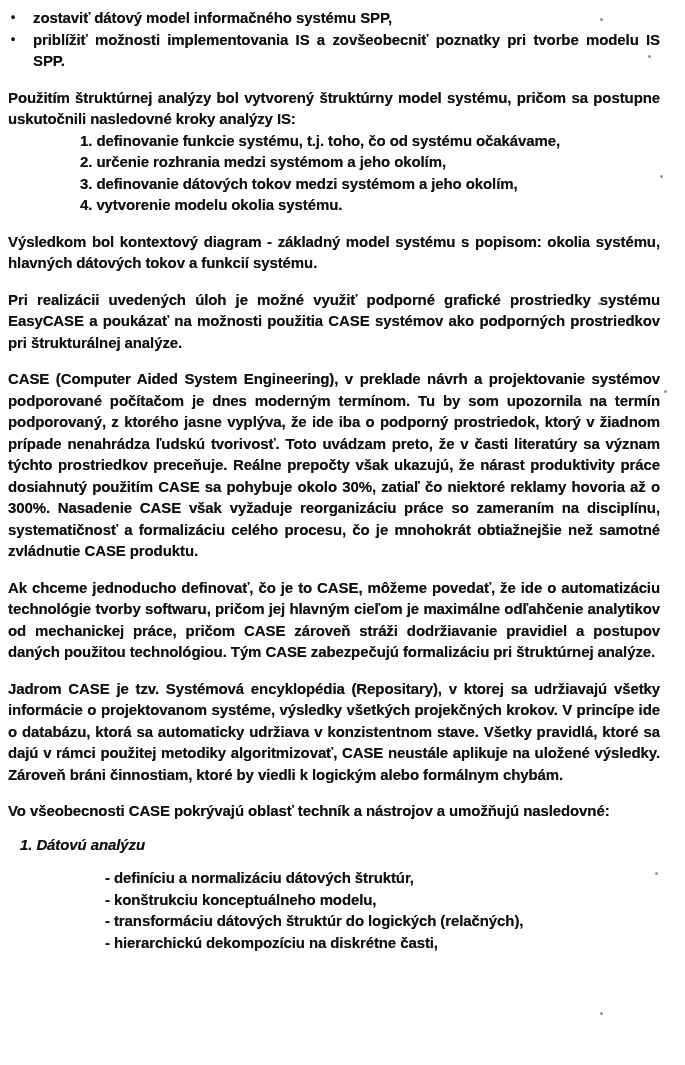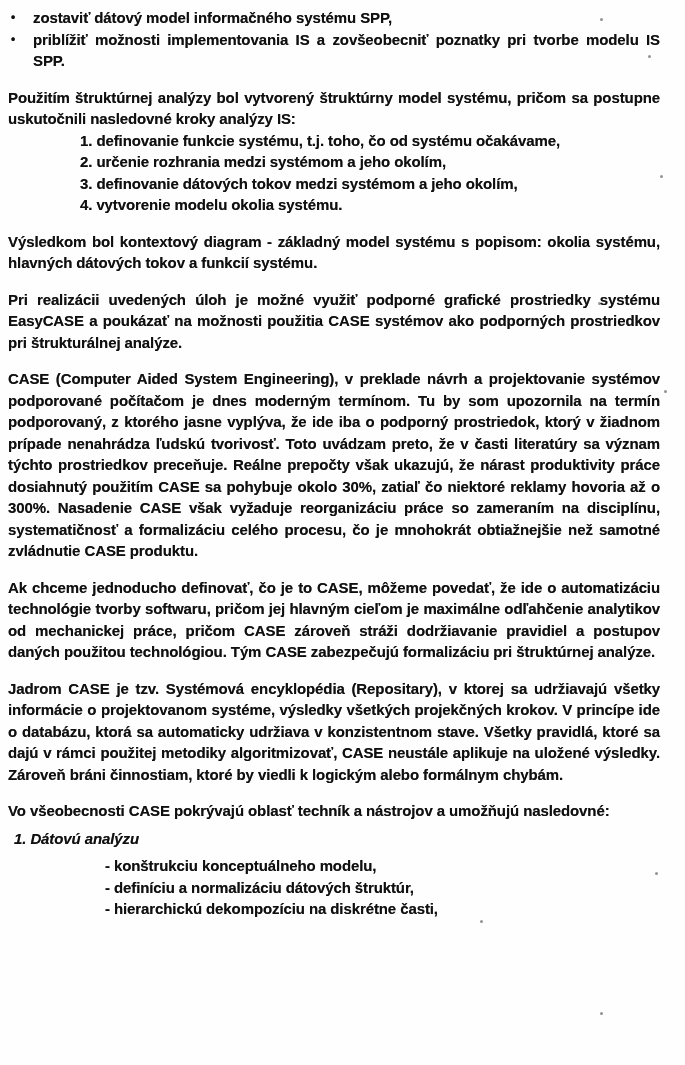--- a/index.html
+++ b/index.html
@@ -24,21 +24,21 @@
   }
   .it { }
   p.para { margin: 0 0 15px 0; text-align: justify; }
   p.para.tight { margin-bottom: 0; }
   ul.bullets { list-style: none; margin: 0 0 15px 0; padding: 0; }
   ul.bullets li { display: flex; }
   ul.bullets .marker { width: 22px; flex: 0 0 22px; padding-left: 3px; font-size: 12px; }
   ul.bullets .btext { flex: 1; text-align: justify; }
   .steps { margin: 0 0 15px 48px; }
   .steps div { white-space: nowrap; margin-left: 24px; }
-  .outline-heading { font-style: italic; margin: 6px; }
+  .outline-heading { font-style: italic; margin: 12px; }
   .outline-item { margin-left: 97px; }
   .speck { position: absolute; width: 3px; height: 3px; border-radius: 50%; background: #3a3a3a; opacity: 0.55; }
 </style>
 </head>
 <body>
 
 <div class="page">
 
   <ul class="bullets">
     <li>
@@ -67,22 +67,23 @@
   <p class="para"><span>CASE (Computer Aided System Engineering), v preklade </span><span class="it">návrh a projektovanie systémov podporované počítačom</span><span> je dnes moderným termínom. Tu by som upozornila na termín </span><span class="it">podporovaný</span><span>, z ktorého jasne vyplýva, že ide iba o podporný prostriedok, ktorý v žiadnom prípade nenahrádza ľudskú tvorivosť. Toto uvádzam preto, že v časti literatúry sa význam týchto prostriedkov preceňuje. Reálne prepočty však ukazujú, že nárast produktivity práce dosiahnutý použitím CASE sa pohybuje okolo 30%, zatiaľ čo niektoré reklamy hovoria až o 300%. Nasadenie CASE však vyžaduje reorganizáciu práce so zameraním na disciplínu, systematičnosť a formalizáciu celého procesu, čo je mnohokrát obtiažnejšie než samotné zvládnutie CASE produktu.</span></p>
 
   <p class="para"><span>Ak chceme jednoducho definovať, čo je to CASE, môžeme povedať, že ide o automatizáciu technológie tvorby softwaru, pričom jej hlavným cieľom je maximálne odľahčenie analytikov od mechanickej práce, pričom CASE zároveň stráži dodržiavanie pravidiel a postupov daných použitou technológiou. Tým CASE zabezpečujú formalizáciu pri štruktúrnej analýze.</span></p>
 
   <p class="para"><span>Jadrom CASE je tzv. </span><span class="it">Systémová encyklopédia</span><span> (Repositary), v ktorej sa udržiavajú všetky informácie o projektovanom systéme, výsledky všetkých projekčných krokov. V princípe ide o databázu, ktorá sa automaticky udržiava v konzistentnom stave. Všetky pravidlá, ktoré sa dajú v rámci použitej metodiky algoritmizovať, CASE neustále aplikuje na uložené výsledky. Zároveň bráni činnostiam, ktoré by viedli k logickým alebo formálnym chybám.</span></p>
 
   <p class="para tight"><span>Vo všeobecnosti CASE pokrývajú oblasť </span><span class="it">techník a nástrojov</span><span> a umožňujú nasledovné:</span></p>
 
   <div>
     <p class="outline-heading">1. Dátovú analýzu</p>
+    <div class="outline-item">- definíciu a normalizáciu dátových štruktúr,</div>
     <div class="outline-item">- konštrukciu konceptuálneho modelu,</div>
-    <div class="outline-item">- definíciu a normalizáciu dátových štruktúr,</div>
+    <div class="outline-item">- transformáciu dátových štruktúr do logických (relačných),</div>
     <div class="outline-item">- hierarchickú dekompozíciu na diskrétne časti,</div>
   </div>
 
   <div class="speck" style="left:600px; top:18px;"></div>
   <div class="speck" style="left:648px; top:55px;"></div>
   <div class="speck" style="left:660px; top:175px;"></div>
   <div class="speck" style="left:628px; top:236px;"></div>
   <div class="speck" style="left:598px; top:302px;"></div>
   <div class="speck" style="left:664px; top:390px;"></div>
   <div class="speck" style="left:420px; top:588px;"></div>

